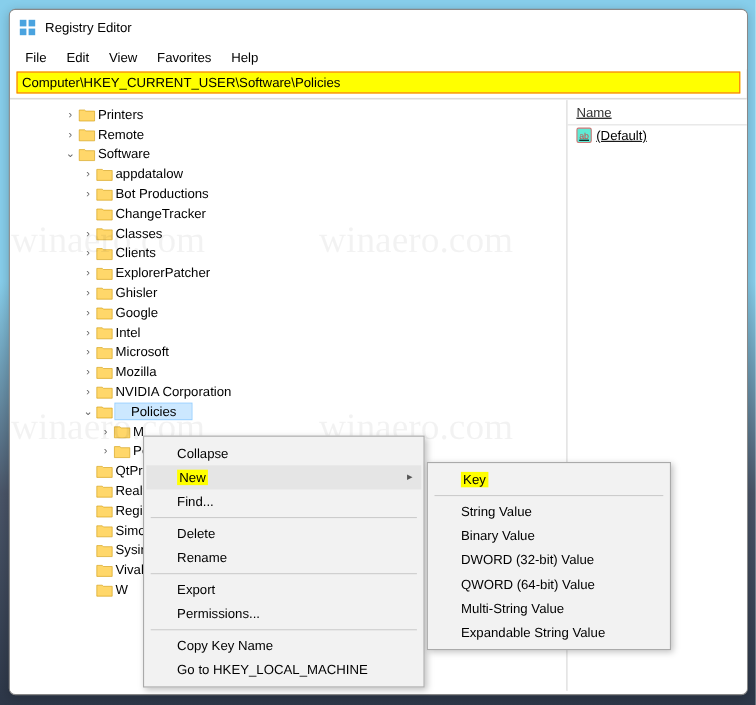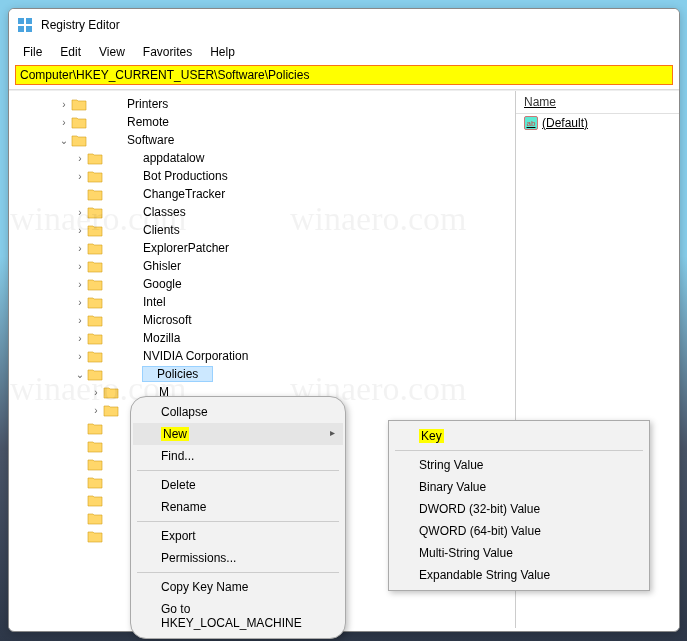--- a/index.html
+++ b/index.html
@@ -115,41 +115,41 @@
     justify-content: center;
     align-items: center;
     color: #666;
     font-size: 10px;
   }
   .tree-item .folder-icon {
     width: 16px; height: 14px;
     display: inline-flex; align-items:center; justify-content:center;
     margin-right: 2px;
   }
-  .tree-item .label { font-size: 12px; margin-left: 38px; }
+  .tree-item .label { font-size: 12px; }
   .tree-item.selected .label {
     background: #cce8ff;
     outline: 1px solid #99d1ff;
     padding: 0 14px;
   }
   .indent-1 { padding-left: 48px; }
   .indent-2 { padding-left: 64px; }
   .indent-3 { padding-left: 80px; }
 
   .context-menu {
     position: absolute;
     background: #f2f2f2;
     border: 1px solid #aaa;
     box-shadow: 2px 2px 6px rgba(0,0,0,0.25);
     padding: 4px 2px;
     font-size: 12px;
     z-index: 100;
   }
-  .context-menu.cm1 { left: 130px; top: 396px; width: 216px; border-radius: 16px; }
-  .context-menu.cm2 { left: 388px; top: 420px; width: 262px; }
+  .context-menu.cm1 { left: 130px; top: 396px; width: 256px; }
+  .context-menu.cm2 { left: 388px; top: 420px; width: 222px; }
   .ctx-item {
     padding: 4px 24px 4px 28px;
     position: relative;
     cursor: default;
   }
   .ctx-item.highlighted { background: #e5e5e5; }
   .ctx-item.has-sub::after {
     content: "▸";
     position: absolute;
     right: 8px;

